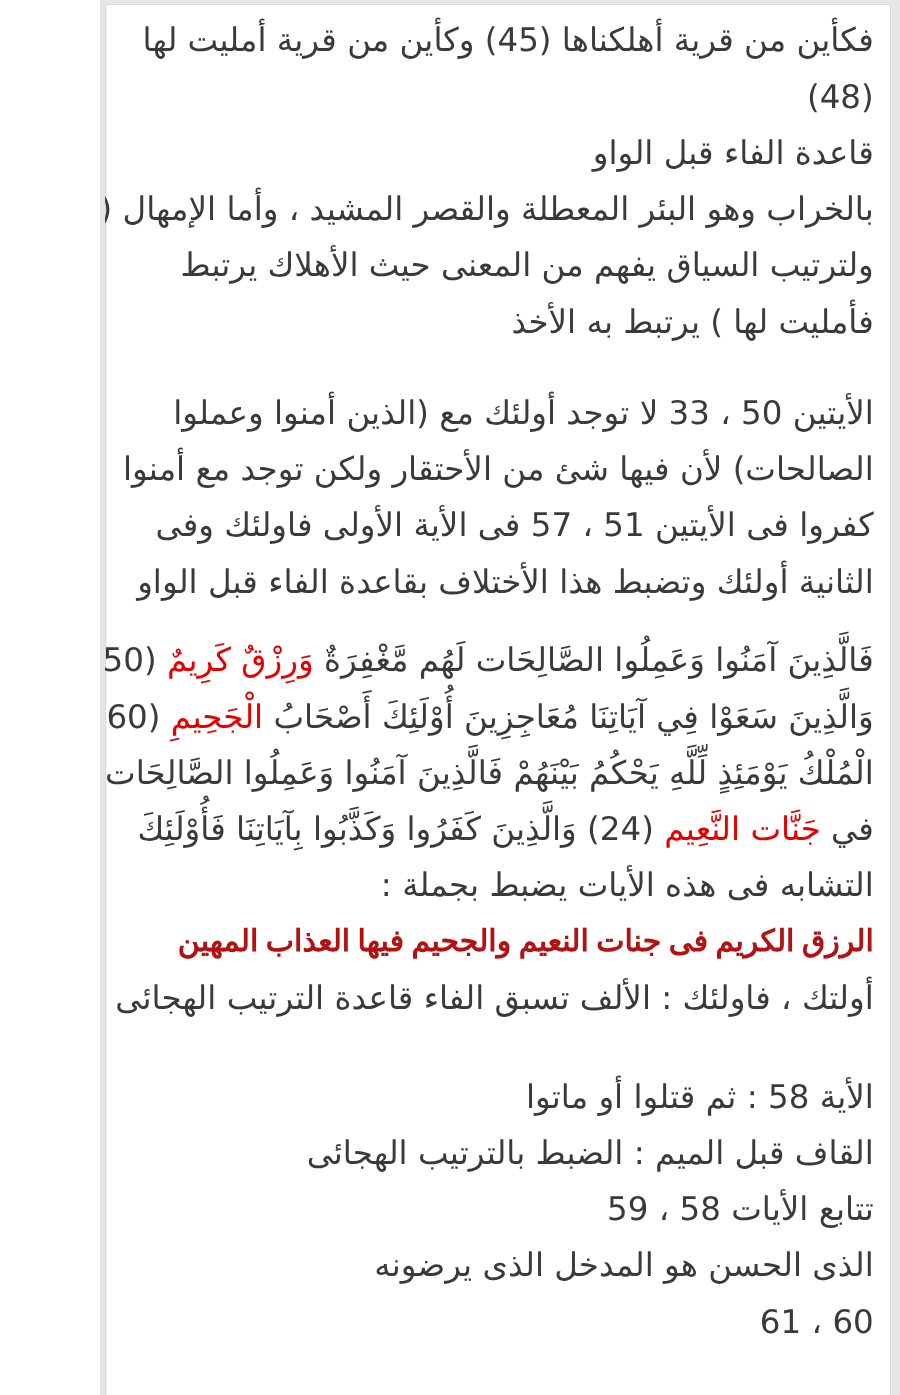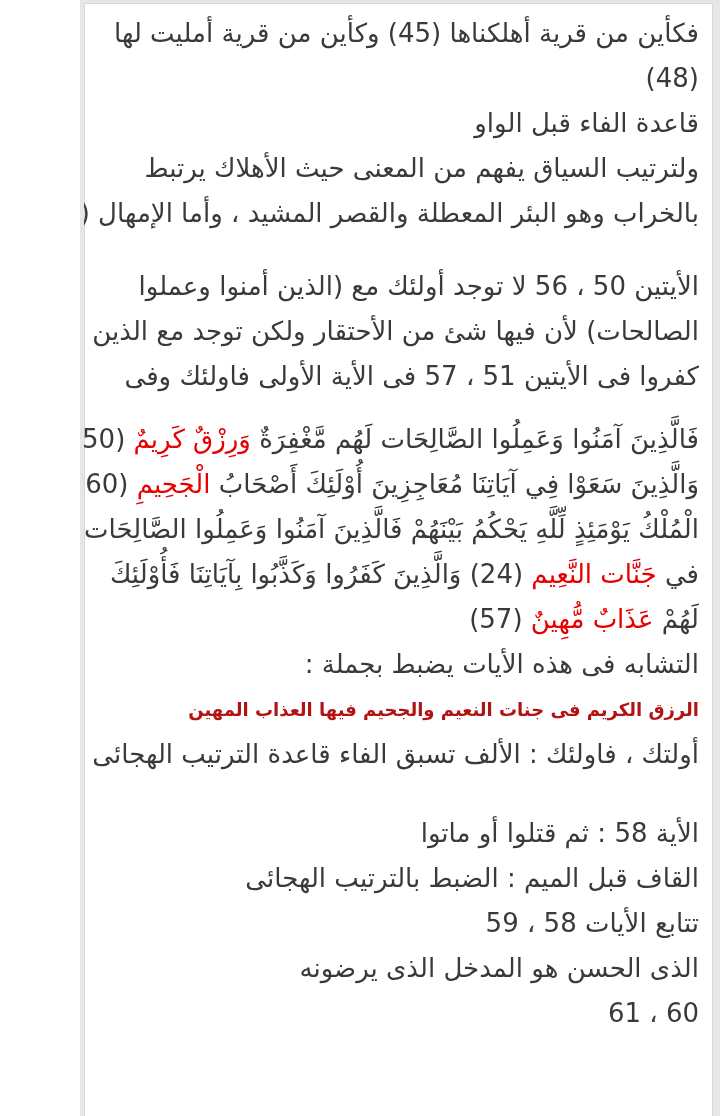--- a/index.html
+++ b/index.html
@@ -36,46 +36,48 @@
   .block-3{margin-top:34px;}
   .line{
     line-height:45px;
     font-size:26px;
     white-space:nowrap;
   }
   .seg-red{color:var(--highlight);}
   .line-emphasis{
     color:var(--emphasis);
     font-weight:bold;
-    font-size:18px;
+    font-size:24px;
+    font-family:Liberation Serif, serif;
   }
 </style>
 </head>
 <body>
 
 <div class="page">
   <div>
       <div class="block block-0">
         <div class="line"><span>فكأين من قرية أهلكناها (45) وكأين من قرية أمليت لها</span></div>
         <div class="line"><span>(48)</span></div>
         <div class="line"><span>قاعدة الفاء قبل الواو</span></div>
+        <div class="line"><span>بالخراب وهو البئر المعطلة والقصر المشيد ، وأما الإمهال (</span></div>
         <div class="line"><span>ولترتيب السياق يفهم من المعنى حيث الأهلاك يرتبط</span></div>
-        <div class="line"><span>بالخراب وهو البئر المعطلة والقصر المشيد ، وأما الإمهال (</span></div>
+        <div class="line"><span>فأمليت لها ) يرتبط به الأخذ</span></div>
       </div>
       <div class="block block-1">
-        <div class="line"><span>الأيتين 50 ، 56 لا توجد أولئك مع (الذين أمنوا وعملوا</span></div>
-        <div class="line"><span>الصالحات) لأن فيها شئ من الأحتقار ولكن توجد مع الذين</span></div>
+        <div class="line"><span>الأيتين 50 ، 33 لا توجد أولئك مع (الذين أمنوا وعملوا</span></div>
+        <div class="line"><span>الصالحات) لأن فيها شئ من الأحتقار ولكن توجد مع أمنوا</span></div>
         <div class="line"><span>كفروا فى الأيتين 51 ، 57 فى الأية الأولى فاولئك وفى</span></div>
+        <div class="line"><span>الثانية أولئك وتضبط هذا الأختلاف بقاعدة الفاء قبل الواو</span></div>
       </div>
       <div class="block block-2">
         <div class="line"><span>فَالَّذِينَ آمَنُوا وَعَمِلُوا الصَّالِحَات لَهُم مَّغْفِرَةٌ </span><span class="seg-red">وَرِزْقٌ كَرِيمٌ</span><span> (50)</span></div>
         <div class="line"><span>وَالَّذِينَ سَعَوْا فِي آيَاتِنَا مُعَاجِزِينَ أُوْلَئِكَ أَصْحَابُ </span><span class="seg-red">الْجَحِيمِ</span><span> (60)</span></div>
         <div class="line"><span>الْمُلْكُ يَوْمَئِذٍ لِّلَّهِ يَحْكُمُ بَيْنَهُمْ فَالَّذِينَ آمَنُوا وَعَمِلُوا الصَّالِحَات</span></div>
         <div class="line"><span>في </span><span class="seg-red">جَنَّات النَّعِيم</span><span> (24) وَالَّذِينَ كَفَرُوا وَكَذَّبُوا بِآيَاتِنَا فَأُوْلَئِكَ</span></div>
-        <div class="line"><span>لَهُمْ </span><span class="seg-red">عَذَابٌ مُّهِينٌ</span><span> (57)</span></div>
         <div class="line"><span>التشابه فى هذه الأيات يضبط بجملة :</span></div>
         <div class="line line-emphasis"><span>الرزق الكريم فى جنات النعيم والجحيم فيها العذاب المهين</span></div>
         <div class="line"><span>أولتك ، فاولئك : الألف تسبق الفاء قاعدة الترتيب الهجائى</span></div>
       </div>
       <div class="block block-3">
         <div class="line"><span>الأية 58 : ثم قتلوا أو ماتوا</span></div>
         <div class="line"><span>القاف قبل الميم : الضبط بالترتيب الهجائى</span></div>
         <div class="line"><span>تتابع الأيات 58 ، 59</span></div>
         <div class="line"><span>الذى الحسن هو المدخل الذى يرضونه</span></div>
         <div class="line"><span>60 ، 61</span></div>

